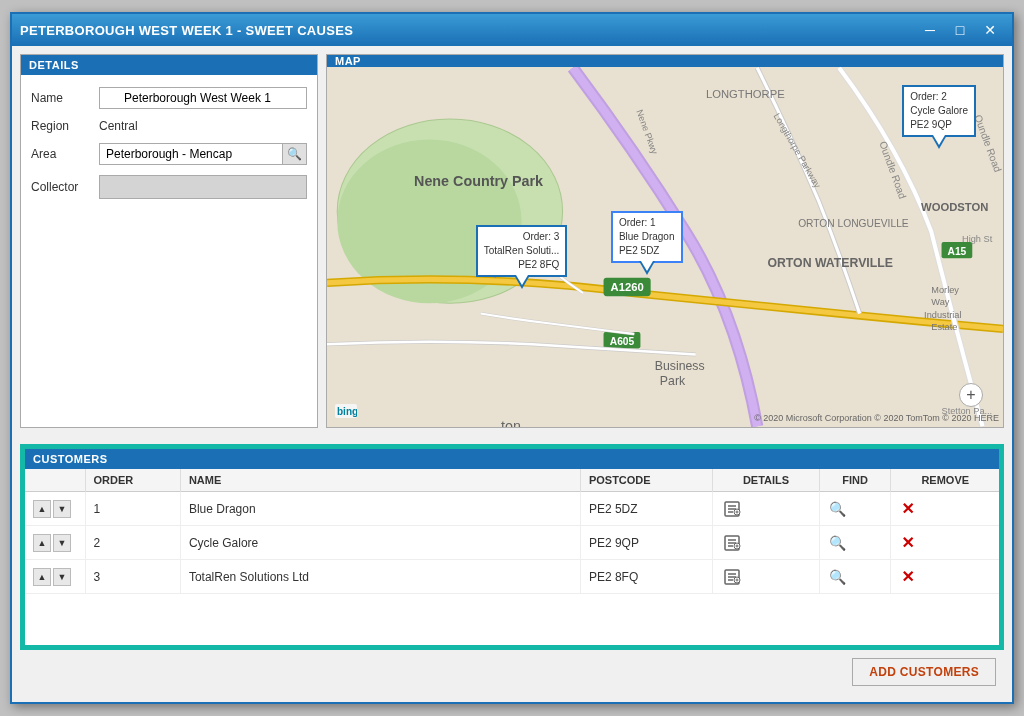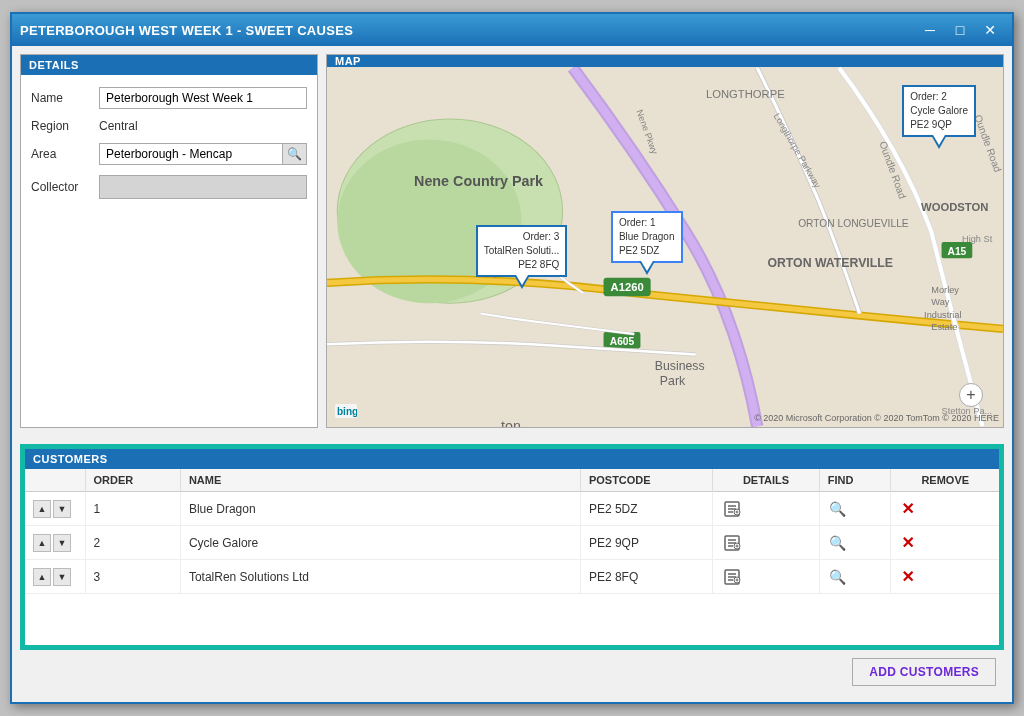--- a/index.html
+++ b/index.html
@@ -112,21 +112,21 @@
       flex-shrink: 0;
     }
     .detail-value {
       flex: 1;
       font-size: 12px;
       color: #333;
     }
     .detail-input {
       flex: 1;
       border: 1px solid #aaa;
-      padding: 3px 6px;
+      padding: 3px 24px;
       font-size: 12px;
       background: white;
       outline: none;
     }
     .detail-input-with-btn {
       display: flex;
       flex: 1;
       border: 1px solid #aaa;
       background: white;
     }
@@ -323,21 +323,21 @@
       background: #f0f0f0;
       flex-shrink: 0;
     }
     .add-customers-btn {
       background: #f0f0f0;
       border: 1px solid #aaa;
       padding: 6px 16px;
       font-size: 12px;
       font-weight: 600;
       cursor: pointer;
-      color: #6d28d9;
+      color: #c2410c;
       letter-spacing: 0.3px;
     }
   </style>
 </head>
 <body>
 
 <div class="window">
 
   <div class="titlebar">
     <span class="titlebar-title">PETERBOROUGH WEST WEEK 1 - SWEET CAUSES</span>
@@ -512,21 +512,21 @@
         <div class="customers-header">CUSTOMERS</div>
         <div style="overflow-x:auto; flex:1;">
           <table class="customers-table">
             <thead>
               <tr>
                 <th style="width:60px;"></th>
                 <th>ORDER</th>
                 <th style="width:400px;">NAME</th>
                 <th>POSTCODE</th>
                 <th style="text-align:center;">DETAILS</th>
-                <th style="">FIND</th>
+                <th style="text-align:center;">FIND</th>
                 <th style="text-align:center;">REMOVE</th>
               </tr>
             </thead>
             <tbody>
 
               <tr>
                 <td>
                   <div class="arrow-cell">
                     <button class="arrow-btn">▲</button>
                     <button class="arrow-btn">▼</button>

